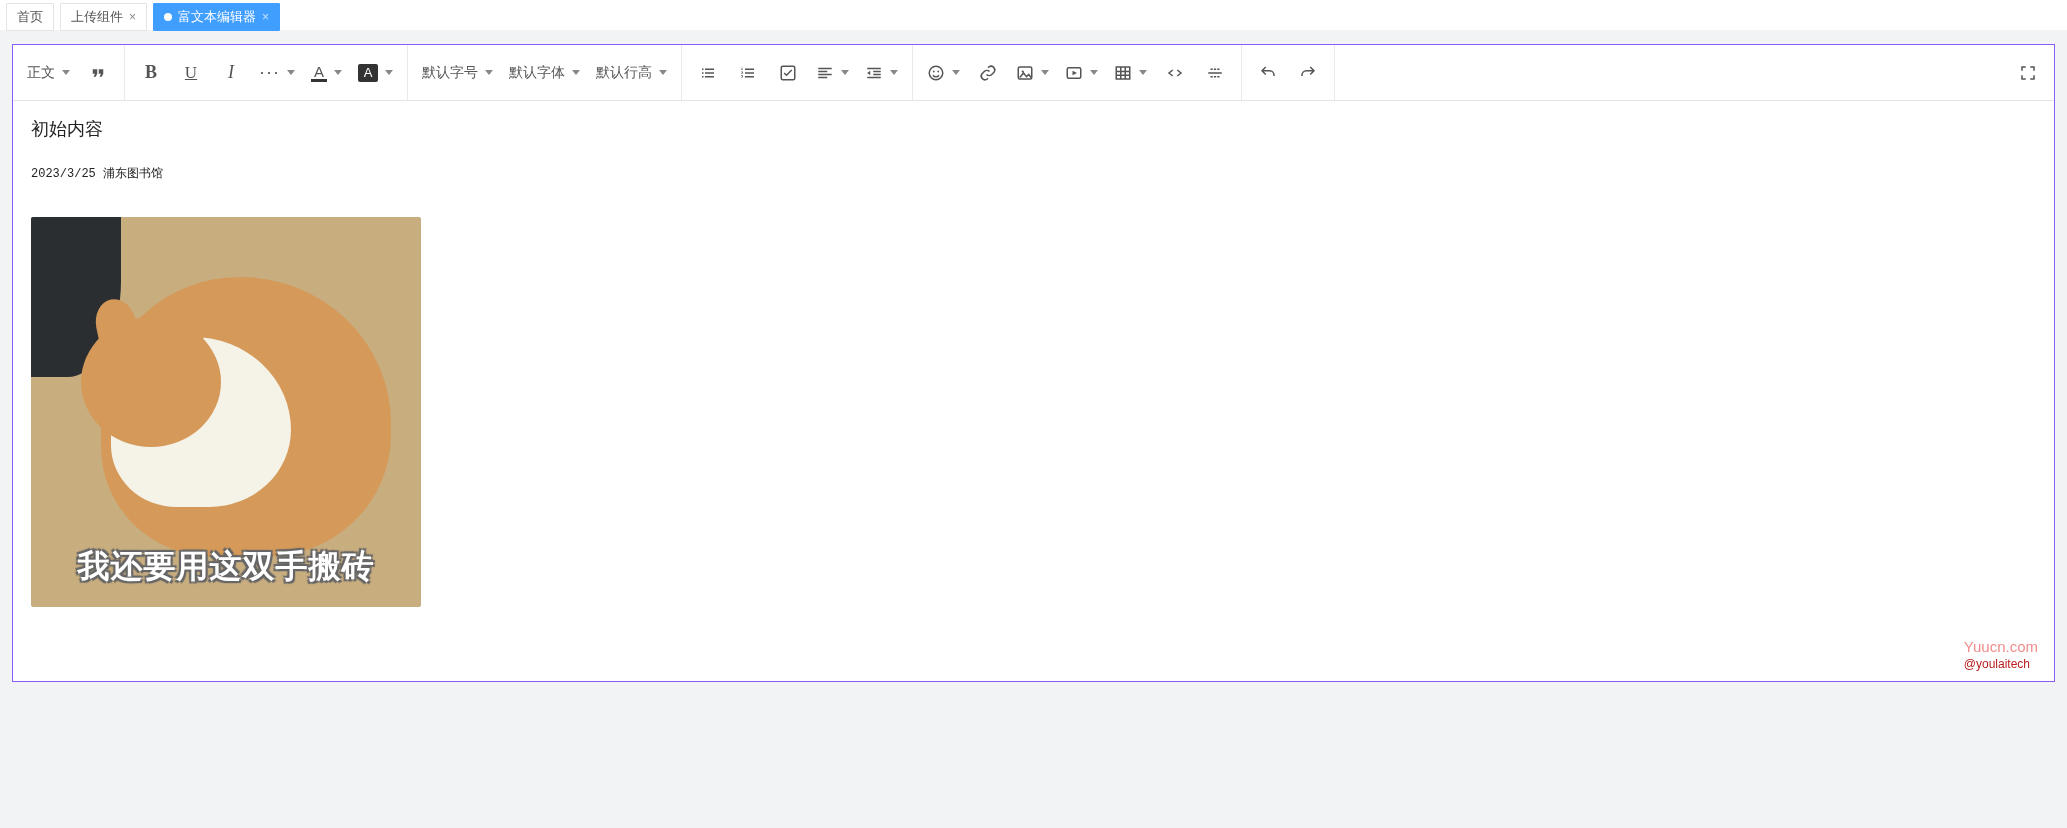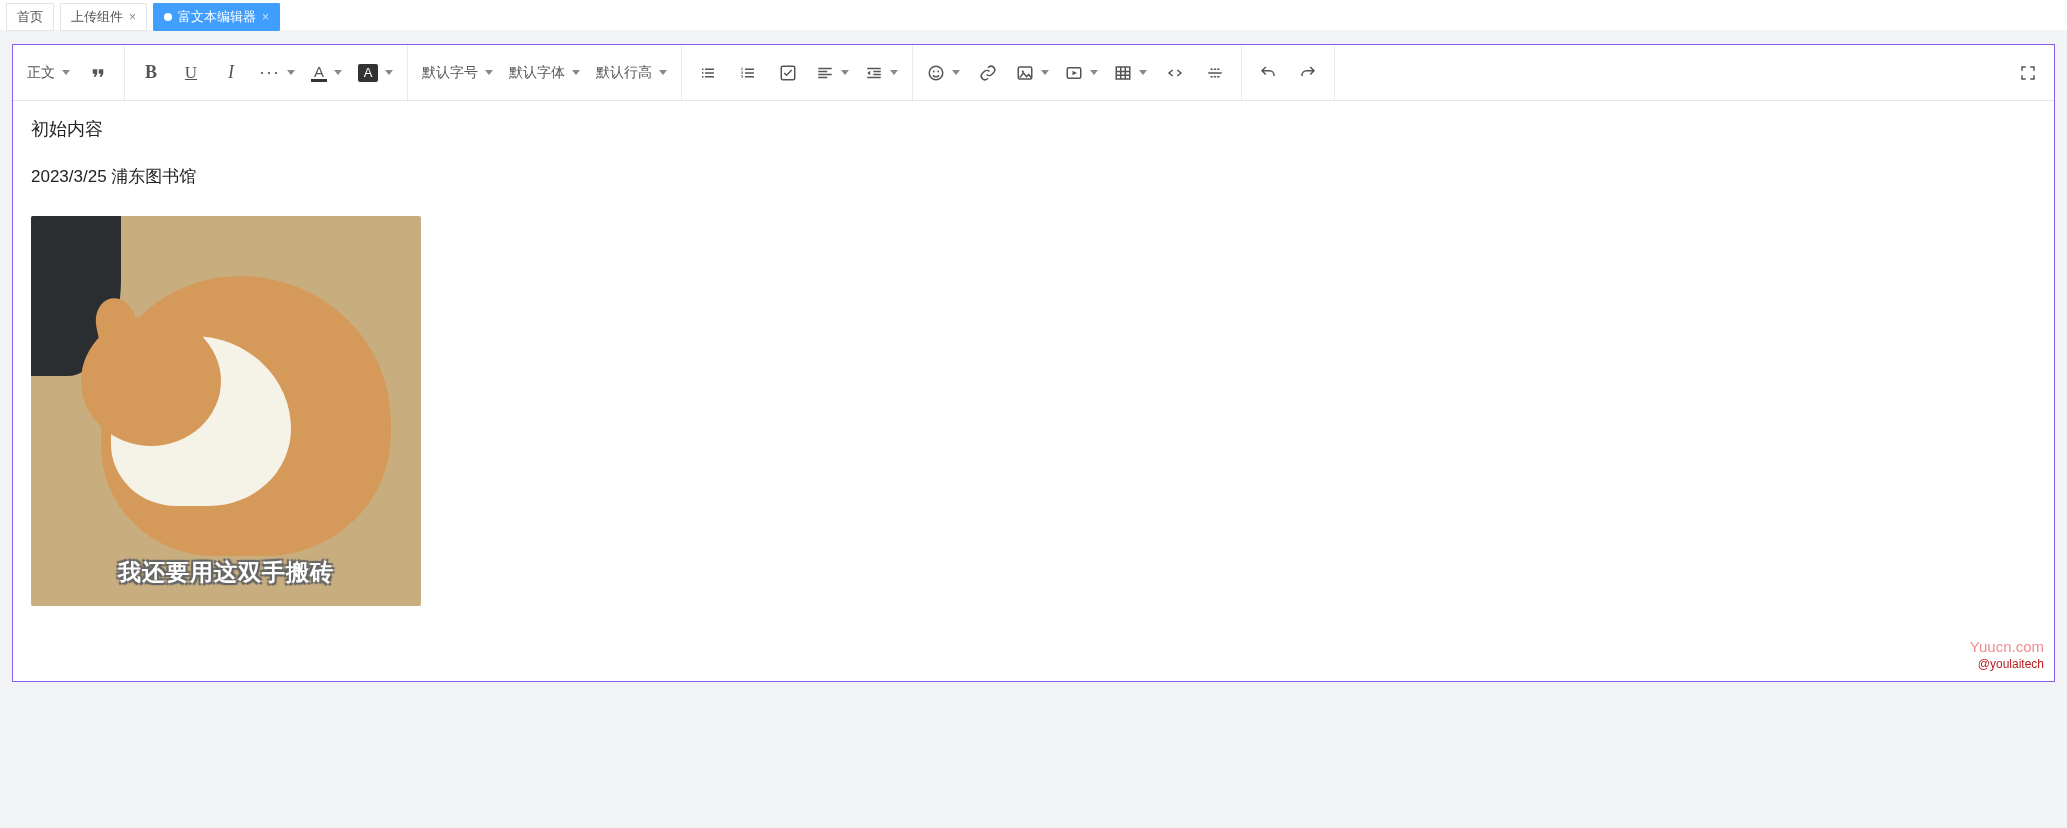--- a/index.html
+++ b/index.html
@@ -11,30 +11,30 @@
 .tab .close { font-size:12px; opacity:.7; }
 .editor-wrap { margin:14px 12px 0; background:#fff; border:1px solid #8b5cf6; }
 .toolbar { display:flex; align-items:center; border-bottom:1px solid #e5e5e5; height:56px; background:#fff; }
 .tb-group { display:flex; align-items:center; gap:0; height:100%; border-right:1px solid #eaeaea; padding:0 6px; }
 .tb-btn { min-width:40px; height:40px; display:inline-flex; align-items:center; justify-content:center; cursor:pointer; color:#555; border-radius:4px; padding:0 8px; gap:4px; }
 .tb-btn svg { width:18px; height:18px; }
 .caret { width:0; height:0; border-left:4px solid transparent; border-right:4px solid transparent; border-top:5px solid #888; display:inline-block; margin-left:3px; }
 .tb-text { font-size:14px; color:#555; }
 .editor-body { padding:16px 18px; min-height:580px; background:#fff; position:relative; }
 .editor-body .p1 { font-size:18px; margin-bottom:24px; color:#222; }
-.editor-body .p2 { font-size:17px; margin-bottom:28px; color:#222; }
+.editor-body .p2 { font-size:12px; margin-bottom:35px; color:#222;font-family:Liberation Mono, monospace; }
 .img-block { width:390px; height:390px; background:#c8ad7f; position:relative; overflow:hidden; border-radius:2px; }
-.img-caption { position:absolute; bottom:18px; left:0; right:0; text-align:center; font-size:23px; color:#fff; font-weight:700; text-shadow:2px 2px 1px #666,-2px -2px 1px #666,2px -2px 1px #666,-2px 2px 1px #666; letter-spacing:1px; }
+.img-caption { position:absolute; bottom:18px; left:0; right:0; text-align:center; font-size:32px; color:#fff; font-weight:700; text-shadow:2px 2px 1px #666,-2px -2px 1px #666,2px -2px 1px #666,-2px 2px 1px #666; letter-spacing:1px; }
 .cat-body { position:absolute; top:60px; left:70px; width:290px; height:280px; background:#d59a5a; border-radius:55% 60% 50% 45%; }
 .cat-white { position:absolute; top:120px; left:80px; width:180px; height:170px; background:#f5f2e8; border-radius:50% 60% 50% 40%; }
 .cat-head { position:absolute; top:100px; left:50px; width:140px; height:130px; background:#d59a5a; border-radius:50%; }
 .cat-ear { position:absolute; top:-18px; left:15px; width:40px; height:50px; background:#d59a5a; border-radius:50% 50% 10% 10%; transform:rotate(-12deg); }
 .cat-ear.r { left:85px; transform:rotate(12deg); }
 .dark-corner { position:absolute; top:0; left:0; width:90px; height:160px; background:#2b2e31; border-radius:0 0 60% 0; }
-.watermark { position:absolute; bottom:10px; right:10px; text-align:right; pointer-events:none; }
+.watermark { position:absolute; bottom:10px; right:16px; pointer-events:none; }
 .watermark .w1 { color:#f08c8c; font-size:15px; }
 .watermark .w2 { color:#b91c1c; font-size:12px; margin-top:2px; }
 .bold { font-weight:700; font-family:Georgia,serif; font-size:18px; }
 .under { text-decoration:underline; font-family:Georgia,serif; font-size:17px; }
 .ital { font-style:italic; font-family:Georgia,serif; font-size:18px; }
 .font-color-btn { flex-direction:column; gap:0; }
 .font-color-bar { width:16px; height:3px; background:#333; }
 .bg-color-sw { width:20px; height:18px; background:#333; color:#fff; display:inline-flex; align-items:center; justify-content:center; font-size:13px; border-radius:2px; }
 </style>
 </head>

